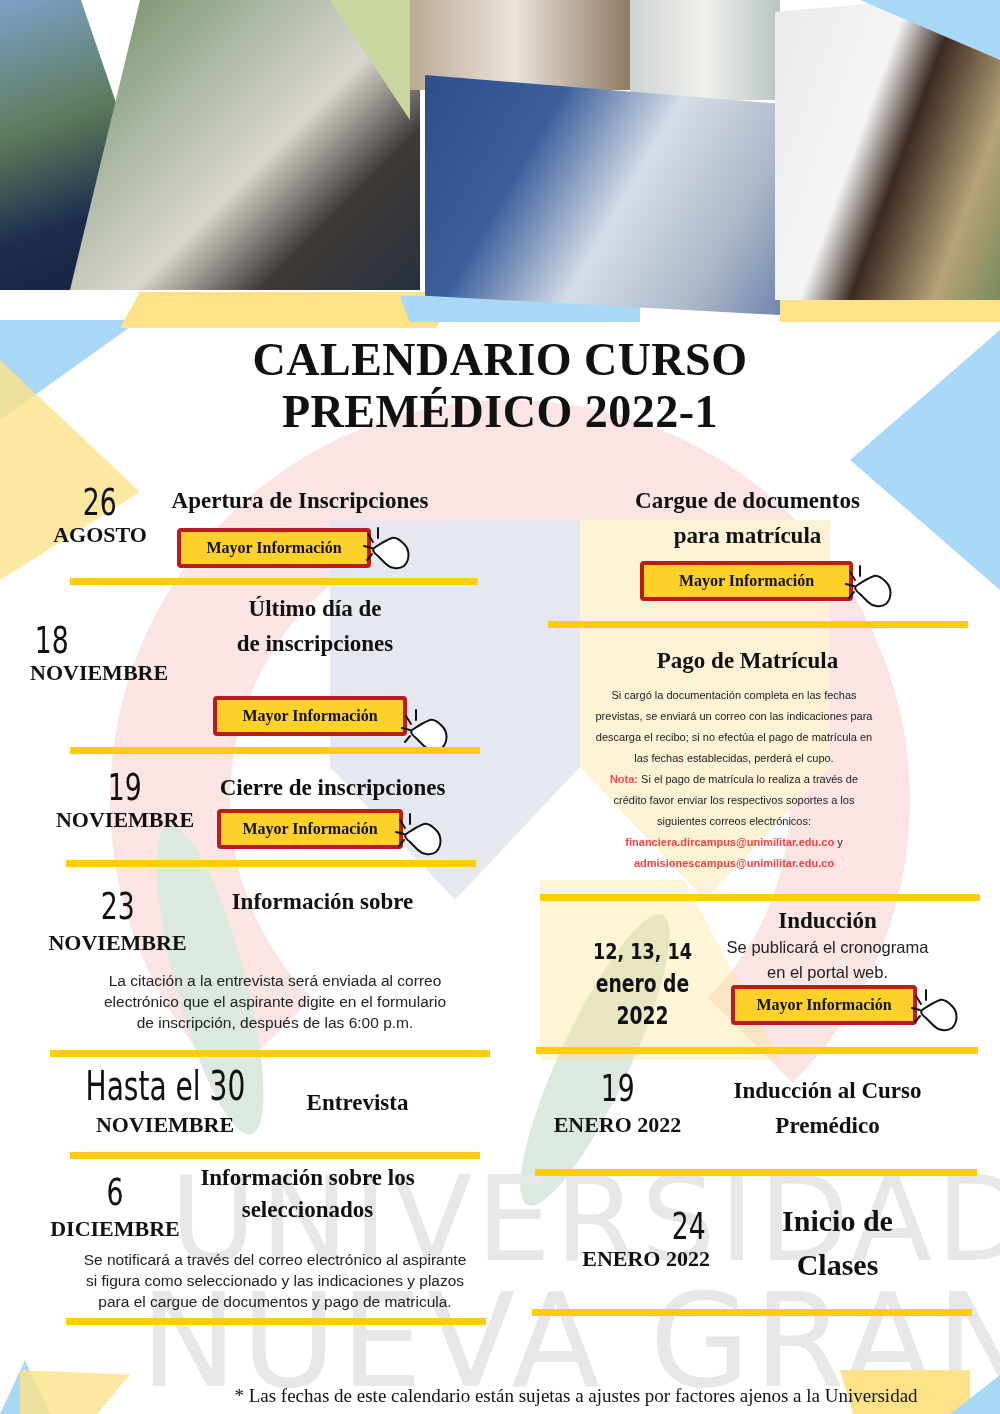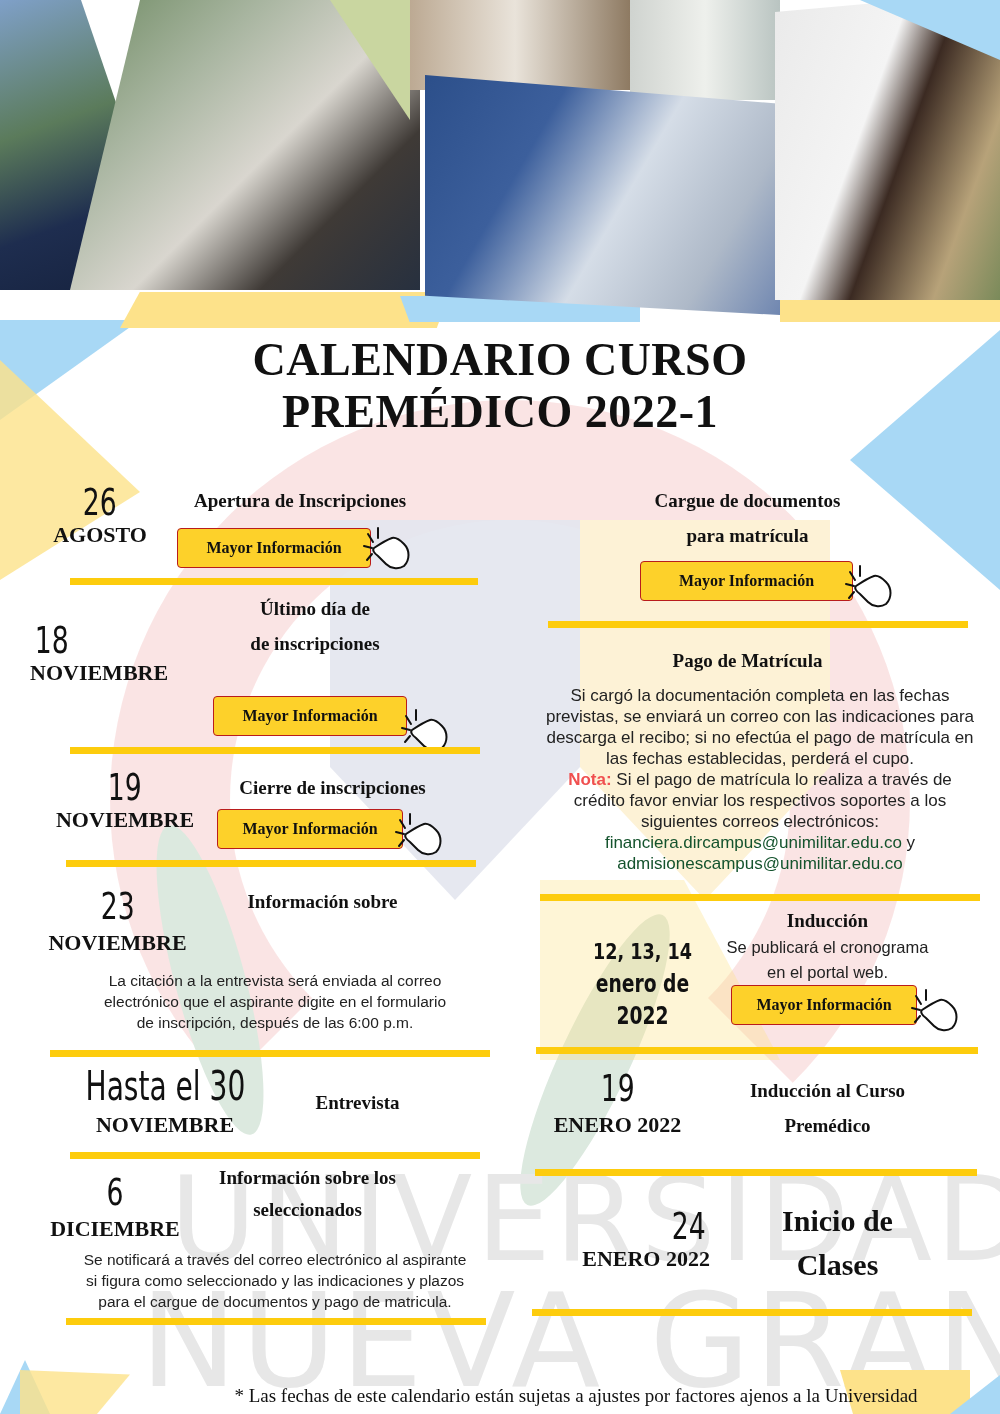--- a/index.html
+++ b/index.html
@@ -55,38 +55,38 @@
   .event { position: absolute; }
   .date-num {
     font-family: "DejaVu Sans Condensed", "DejaVu Sans", sans-serif; font-size: 38px;
     color: #111; line-height: 40px; transform: scaleX(0.78); display: inline-block;
   }
   .date-month {
     font-family: "Liberation Serif", serif; font-weight: bold; font-size: 22px; color: #111;
     line-height: 26px;
   }
   .ev-title {
-    font-family: "Liberation Serif", serif; font-weight: bold; font-size: 19px;
+    font-family: "Liberation Serif", serif; font-weight: bold; font-size: 23px;
     color: #111; line-height: 35px; text-align: center;
   }
   .ev-desc {
     font-family: "Liberation Sans", sans-serif; font-size: 15.5px; color: #222;
     line-height: 21px; text-align: center;
   }
   .btn {
-    position: absolute; background: #fdd12a; border: 1px solid #b91c1c; border-radius: 4px;
+    position: absolute; background: #fdd12a; border: 4px solid #b91c1c; border-radius: 4px;
     height: 40px; font-family: "Liberation Serif", serif; font-weight: bold; font-size: 16px;
     color: #111; display: flex; align-items: center; justify-content: center; cursor: pointer;
   }
   .hand { position: absolute; width: 54px; height: 46px; }
   .divider { position: absolute; height: 7px; background: #fdcc0d; }
 
   .cx { position: absolute; text-align: center; }
   .nota { color: #f05050; font-weight: bold; }
-  .email { font-weight: normal; color: #14532d; }
+  .email { font-weight: bold; color: #ef4444; }
 
   .footer {
     position: absolute; left: 0; top: 1385px; width: 1000px; text-align: center;
     font-family: "Liberation Serif", serif; font-size: 19px; color: #111; padding-left: 80px; margin-left: 36px;
   }
 </style>
 </head>
 <body>
 
 <div class="bg-layer">
@@ -257,21 +257,21 @@
     <g stroke="#111" stroke-width="2" stroke-linecap="round">
         <line x1="4" y1="20" x2="12" y2="22"></line>
         <line x1="8" y1="8" x2="13" y2="16"></line>
         <line x1="18" y1="2" x2="18" y2="12"></line>
         <line x1="7" y1="34" x2="12" y2="28"></line>
       </g>
   </svg>
   <div class="divider" style="left:548px;top:621px;width:420px;"></div>
 
   <div class="ev-title cx" style="left:560px;top:643px;width:375px;">Pago de Matrícula</div>
-  <div class="ev-desc cx" style="left:545px;top:685px;width:430px;font-size:17px;">
+  <div class="ev-desc cx" style="left:519px;top:685px;width:430px;font-size:11px;">
     <div>Si cargó la documentación completa en las fechas</div>
     <div>previstas, se enviará un correo con las indicaciones para</div>
     <div>descarga el recibo; si no efectúa el pago de matrícula en</div>
     <div>las fechas establecidas, perderá el cupo.</div>
     <div><span class="nota">Nota:</span><span> Si el pago de matrícula lo realiza a través de</span></div>
     <div>crédito favor enviar los respectivos soportes a los</div>
     <div>siguientes correos electrónicos:</div>
     <div><span class="email">financiera.dircampus@unimilitar.edu.co</span><span> y</span></div>
     <div><span class="email">admisionescampus@unimilitar.edu.co</span></div>
   </div>

